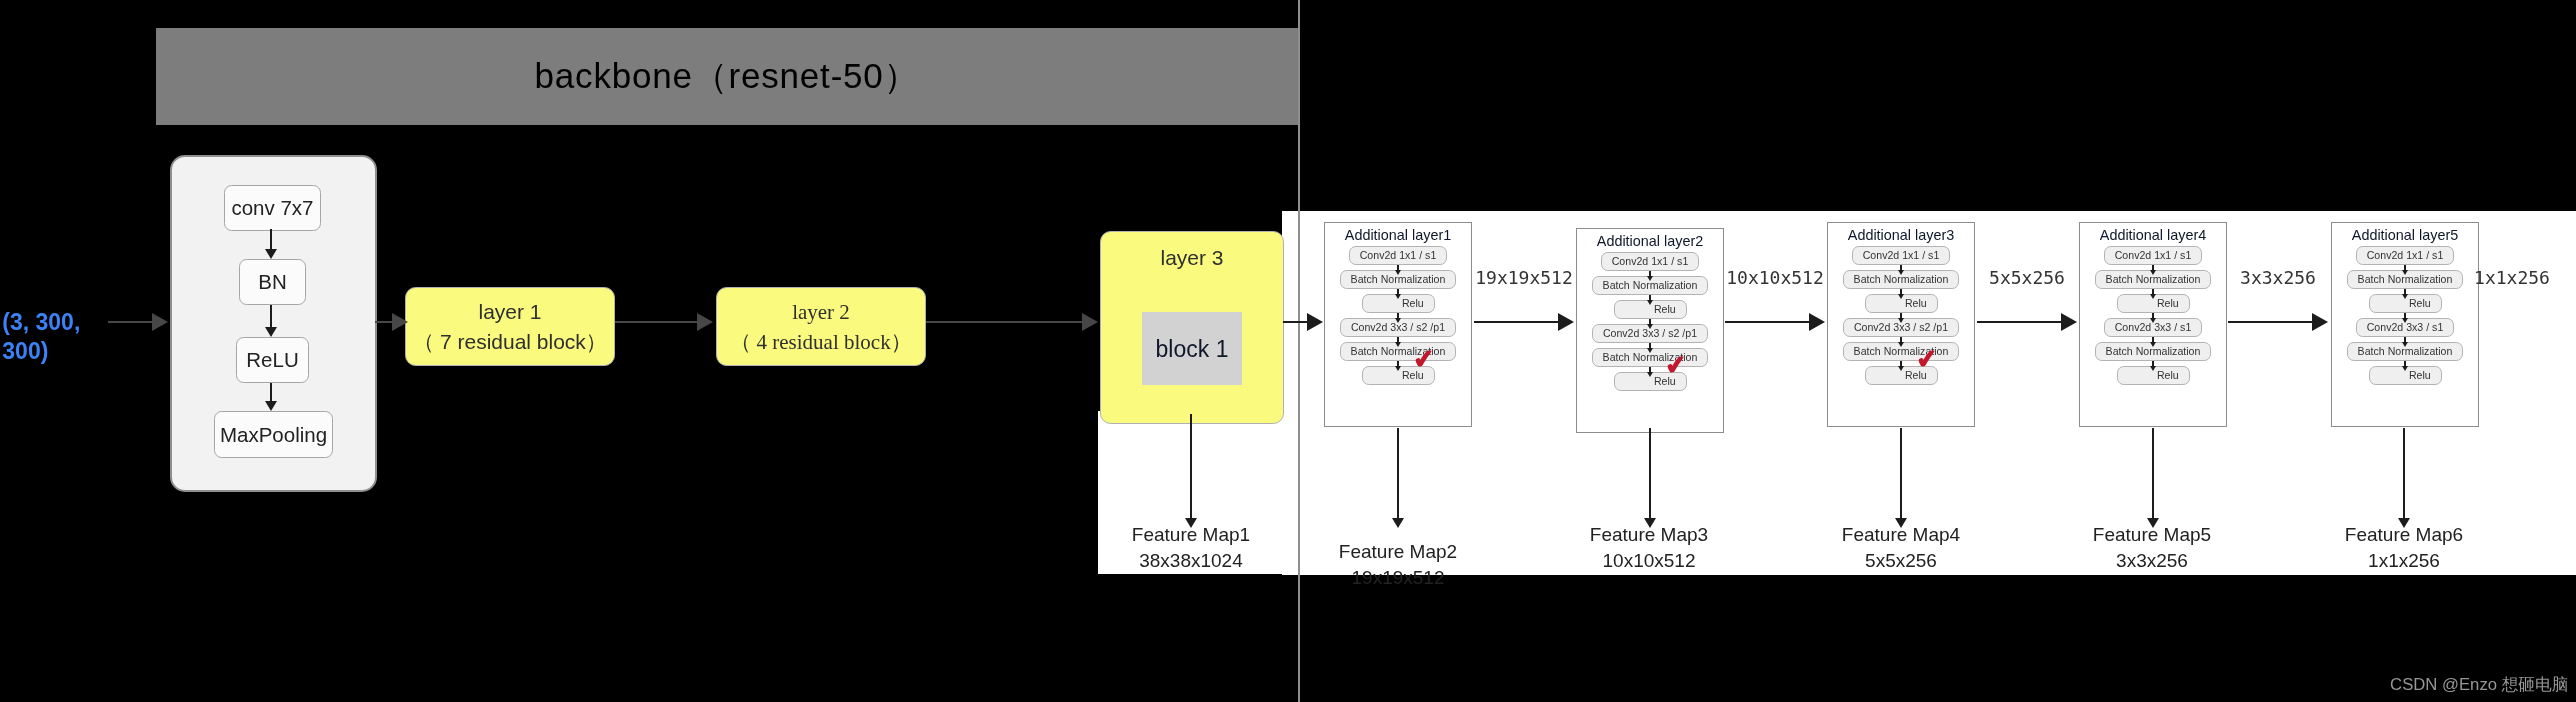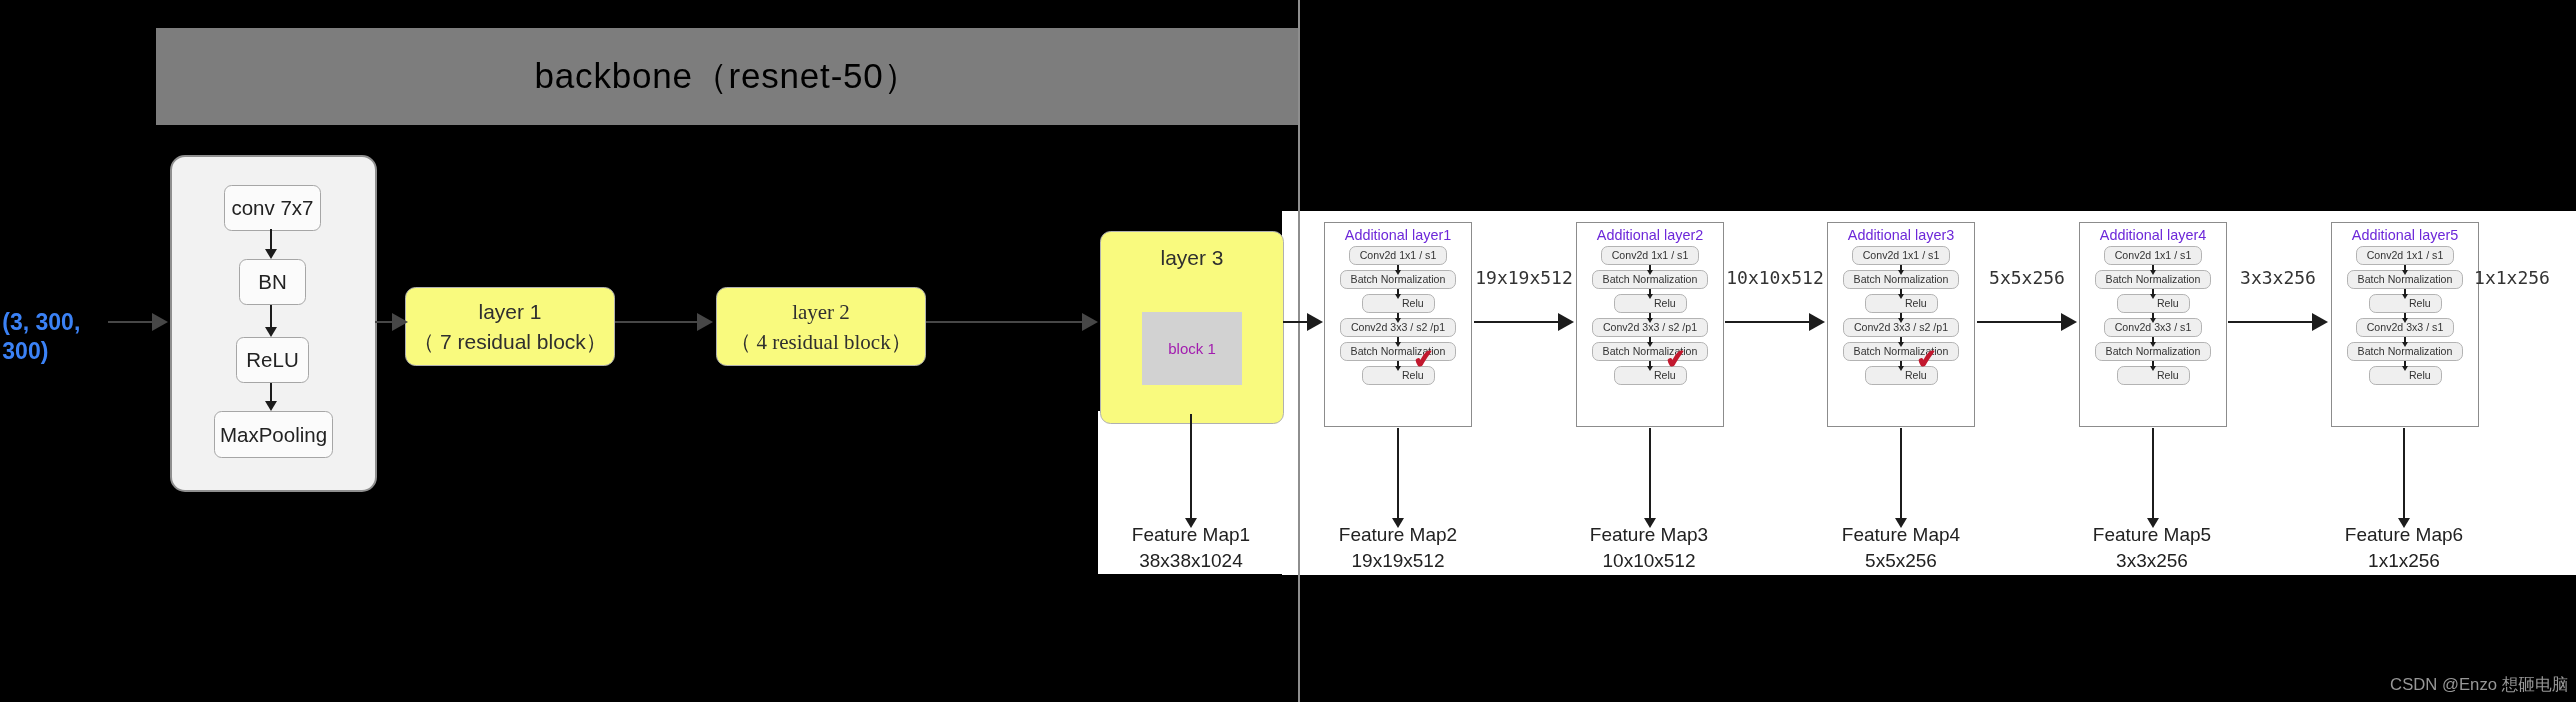--- a/index.html
+++ b/index.html
@@ -43,27 +43,27 @@
     border:2.3px solid #8f8f8f;border-radius:15px;z-index:6;}
   .sbox{position:absolute;background:#fbfbfb;border:1.5px solid #a6a6a6;border-radius:7.6px;
     display:flex;align-items:center;justify-content:center;font-size:20.5px;color:#222;z-index:7;}
 
   
   .ylayer{position:absolute;background:var(--yellow);border:1.5px solid #b0b0b0;border-radius:10.6px;
     display:flex;flex-direction:column;align-items:center;justify-content:center;z-index:6;
     color:#2f2f2f;font-size:21px;line-height:30px;text-align:center;}
   .ylayer3{justify-content:flex-start;padding-top:10.6px;}
   .block1{position:absolute;left:41px;top:80px;width:100px;height:73px;background:var(--blockgray);
-    display:flex;align-items:center;justify-content:center;font-size:15px;color:#a21caf;}
+    display:flex;align-items:center;justify-content:center;font-size:23px;color:#0f172a;}
 
   
   .addl{position:absolute;top:222px;width:148px;height:205px;background:#fff;
     border:1.5px solid #8c8c8c;display:flex;flex-direction:column;align-items:center;
     padding-top:3.8px;box-sizing:border-box;z-index:6;}
-  .addl-title{font-size:14.4px;color:#6d28d9;margin-bottom:3px;}
+  .addl-title{font-size:14.4px;color:#0f172a;margin-bottom:3px;}
   .op{background:#efefef;border:1.5px solid #b3b3b3;border-radius:6.8px;font-size:10.6px;
     line-height:16.7px;padding:0 9.8px;color:#333;white-space:nowrap;min-width:73px;text-align:right;
     box-sizing:border-box;}
   .mini{position:relative;width:1.5px;height:5.3px;background:#1c1c1c;margin:0 auto;}
   .mini::after{content:"";position:absolute;top:100%;left:50%;transform:translateX(-50%);
     width:0;height:0;border:3.8px solid transparent;border-bottom:0;border-top:5.3px solid #1c1c1c;}
   .check{position:absolute;left:88px;top:123px;color:var(--red);font-size:26px;font-weight:bold;
     transform:rotate(-6deg);z-index:9;line-height:26px;}
 
   
@@ -132,21 +132,21 @@
         <div class="mini"></div>
     <div class="op">Conv2d 3x3 / s2 /p1</div>
         <div class="mini"></div>
     <div class="op">Batch Normalization</div>
         <div class="mini"></div>
     <div class="op">Relu</div>
     <div class="check">✔</div>
   </div>
 <div class="harrow ink" style="left: 1474px; top: 321px; width: 84px;"></div>
       <div class="dim" style="left: 1524px;">19x19x512</div>
-  <div class="addl" style="left: 1576px;">
+  <div class="addl" style="left: 1576px; margin-top: 6px;">
     <div class="addl-title">Additional layer2</div>
     <div class="op">Conv2d 1x1 / s1</div>
         <div class="mini"></div>
     <div class="op">Batch Normalization</div>
         <div class="mini"></div>
     <div class="op">Relu</div>
         <div class="mini"></div>
     <div class="op">Conv2d 3x3 / s2 /p1</div>
         <div class="mini"></div>
     <div class="op">Batch Normalization</div>
@@ -207,21 +207,21 @@
   </div>
 <div class="dim" style="left: 2512px;">1x1x256</div>
     </div>
   <div id="fm-row">
       <div class="varrow ink" style="left: 1190px; top: 414px; height: 104px;"></div>
   <div class="fm" style="left: 1191px;">
     <div class="fm-name">Feature Map1</div>
     <div class="fm-size">38x38x1024</div>
   </div>
 <div class="varrow ink" style="left: 1397px; top: 428px; height: 90px;"></div>
-  <div class="fm" style="left: 1398px;">
+  <div class="fm" style="left: 1398px; margin-top: 17px;">
     <div class="fm-name">Feature Map2</div>
     <div class="fm-size">19x19x512</div>
   </div>
 <div class="varrow ink" style="left: 1649px; top: 428px; height: 90px;"></div>
   <div class="fm" style="left: 1649px;">
     <div class="fm-name">Feature Map3</div>
     <div class="fm-size">10x10x512</div>
   </div>
 <div class="varrow ink" style="left: 1900px; top: 428px; height: 90px;"></div>
   <div class="fm" style="left: 1901px;">

